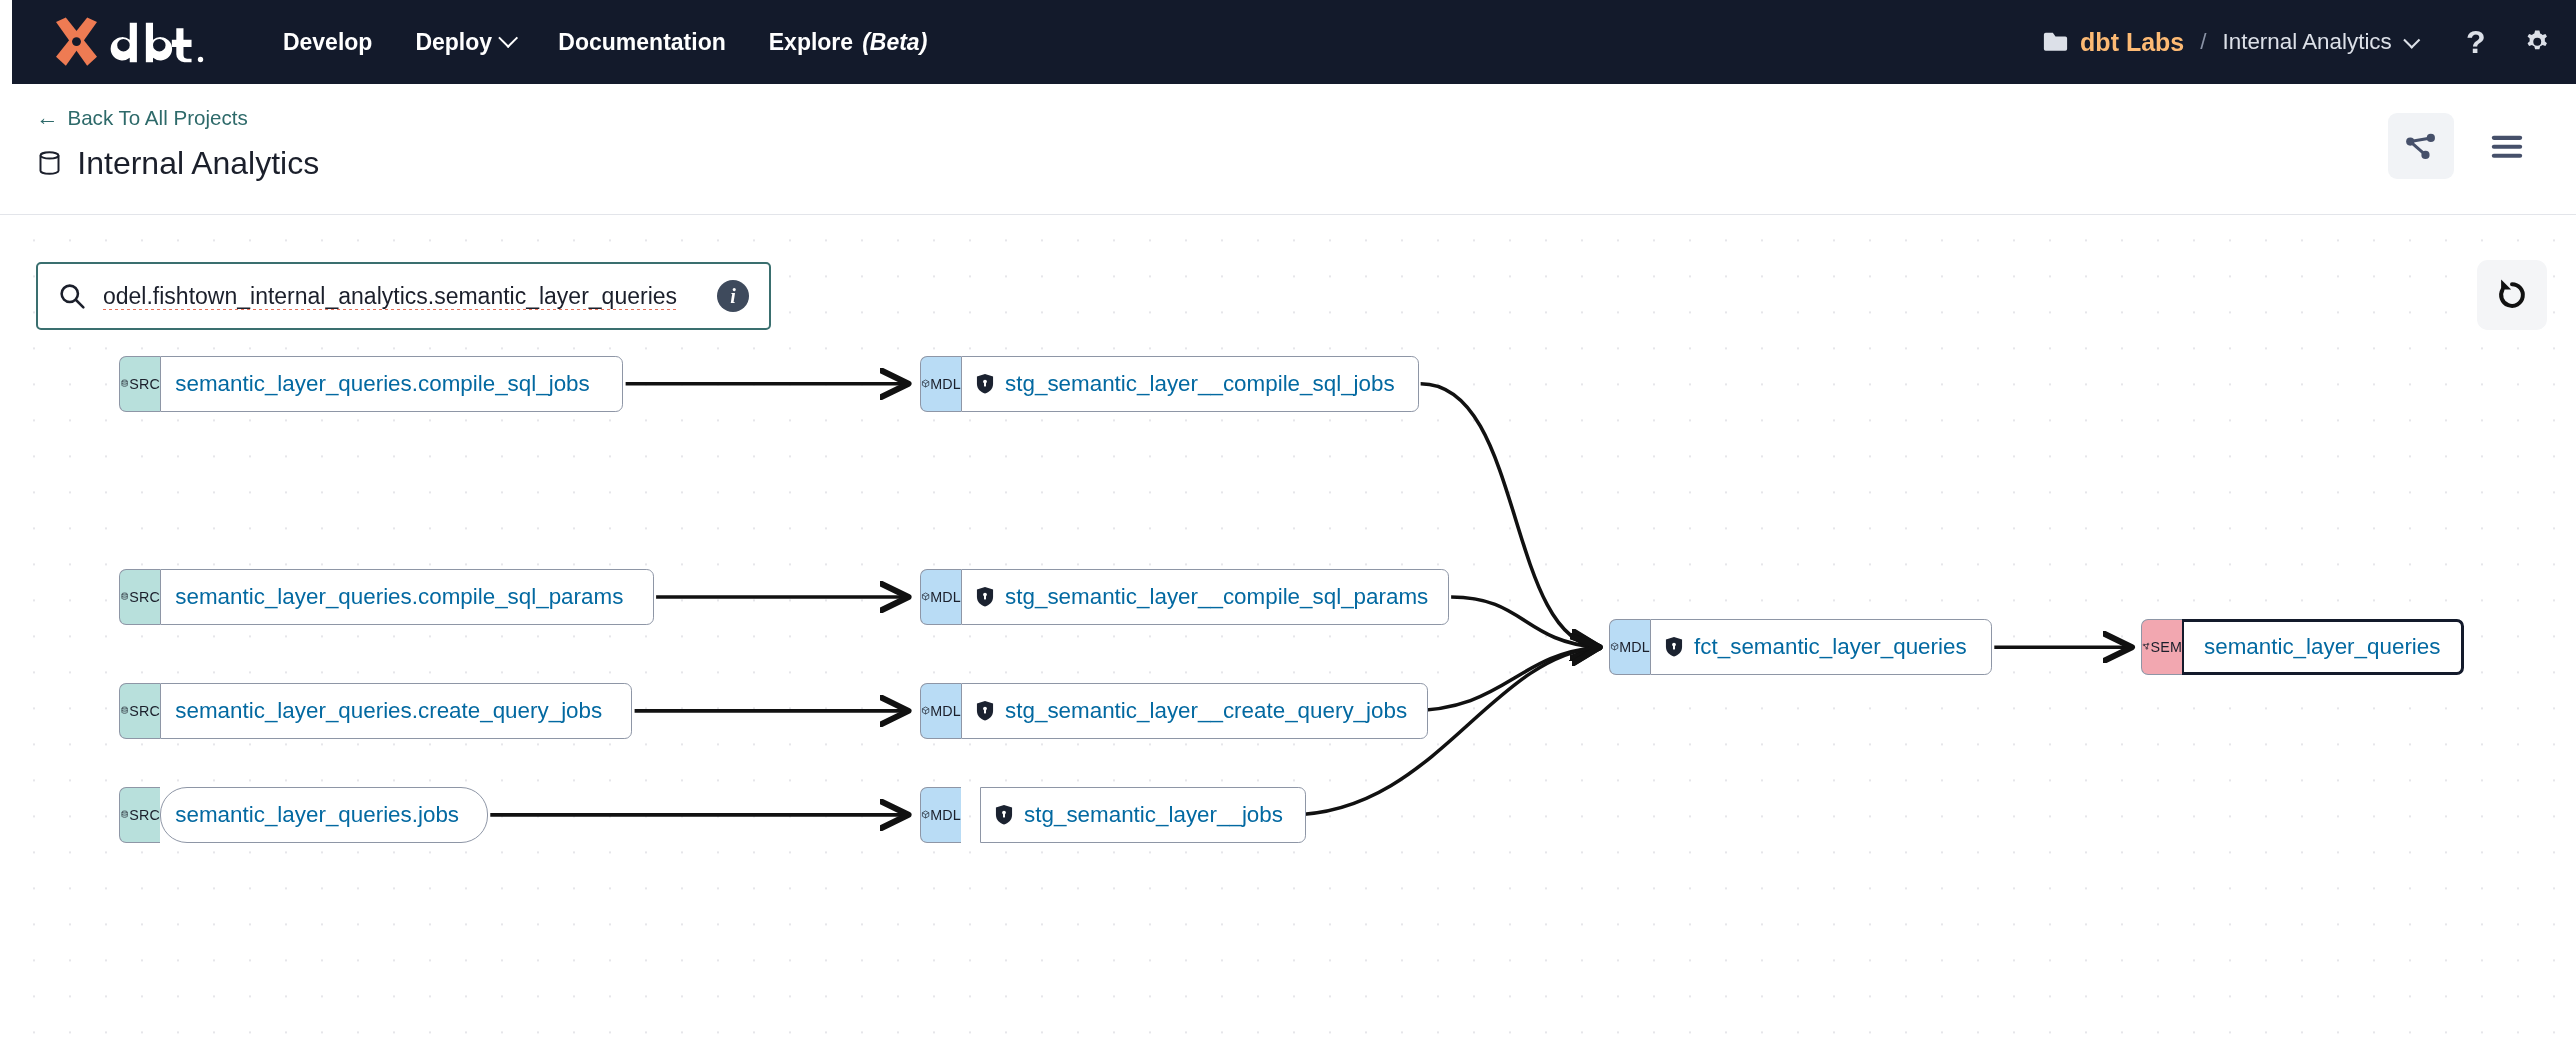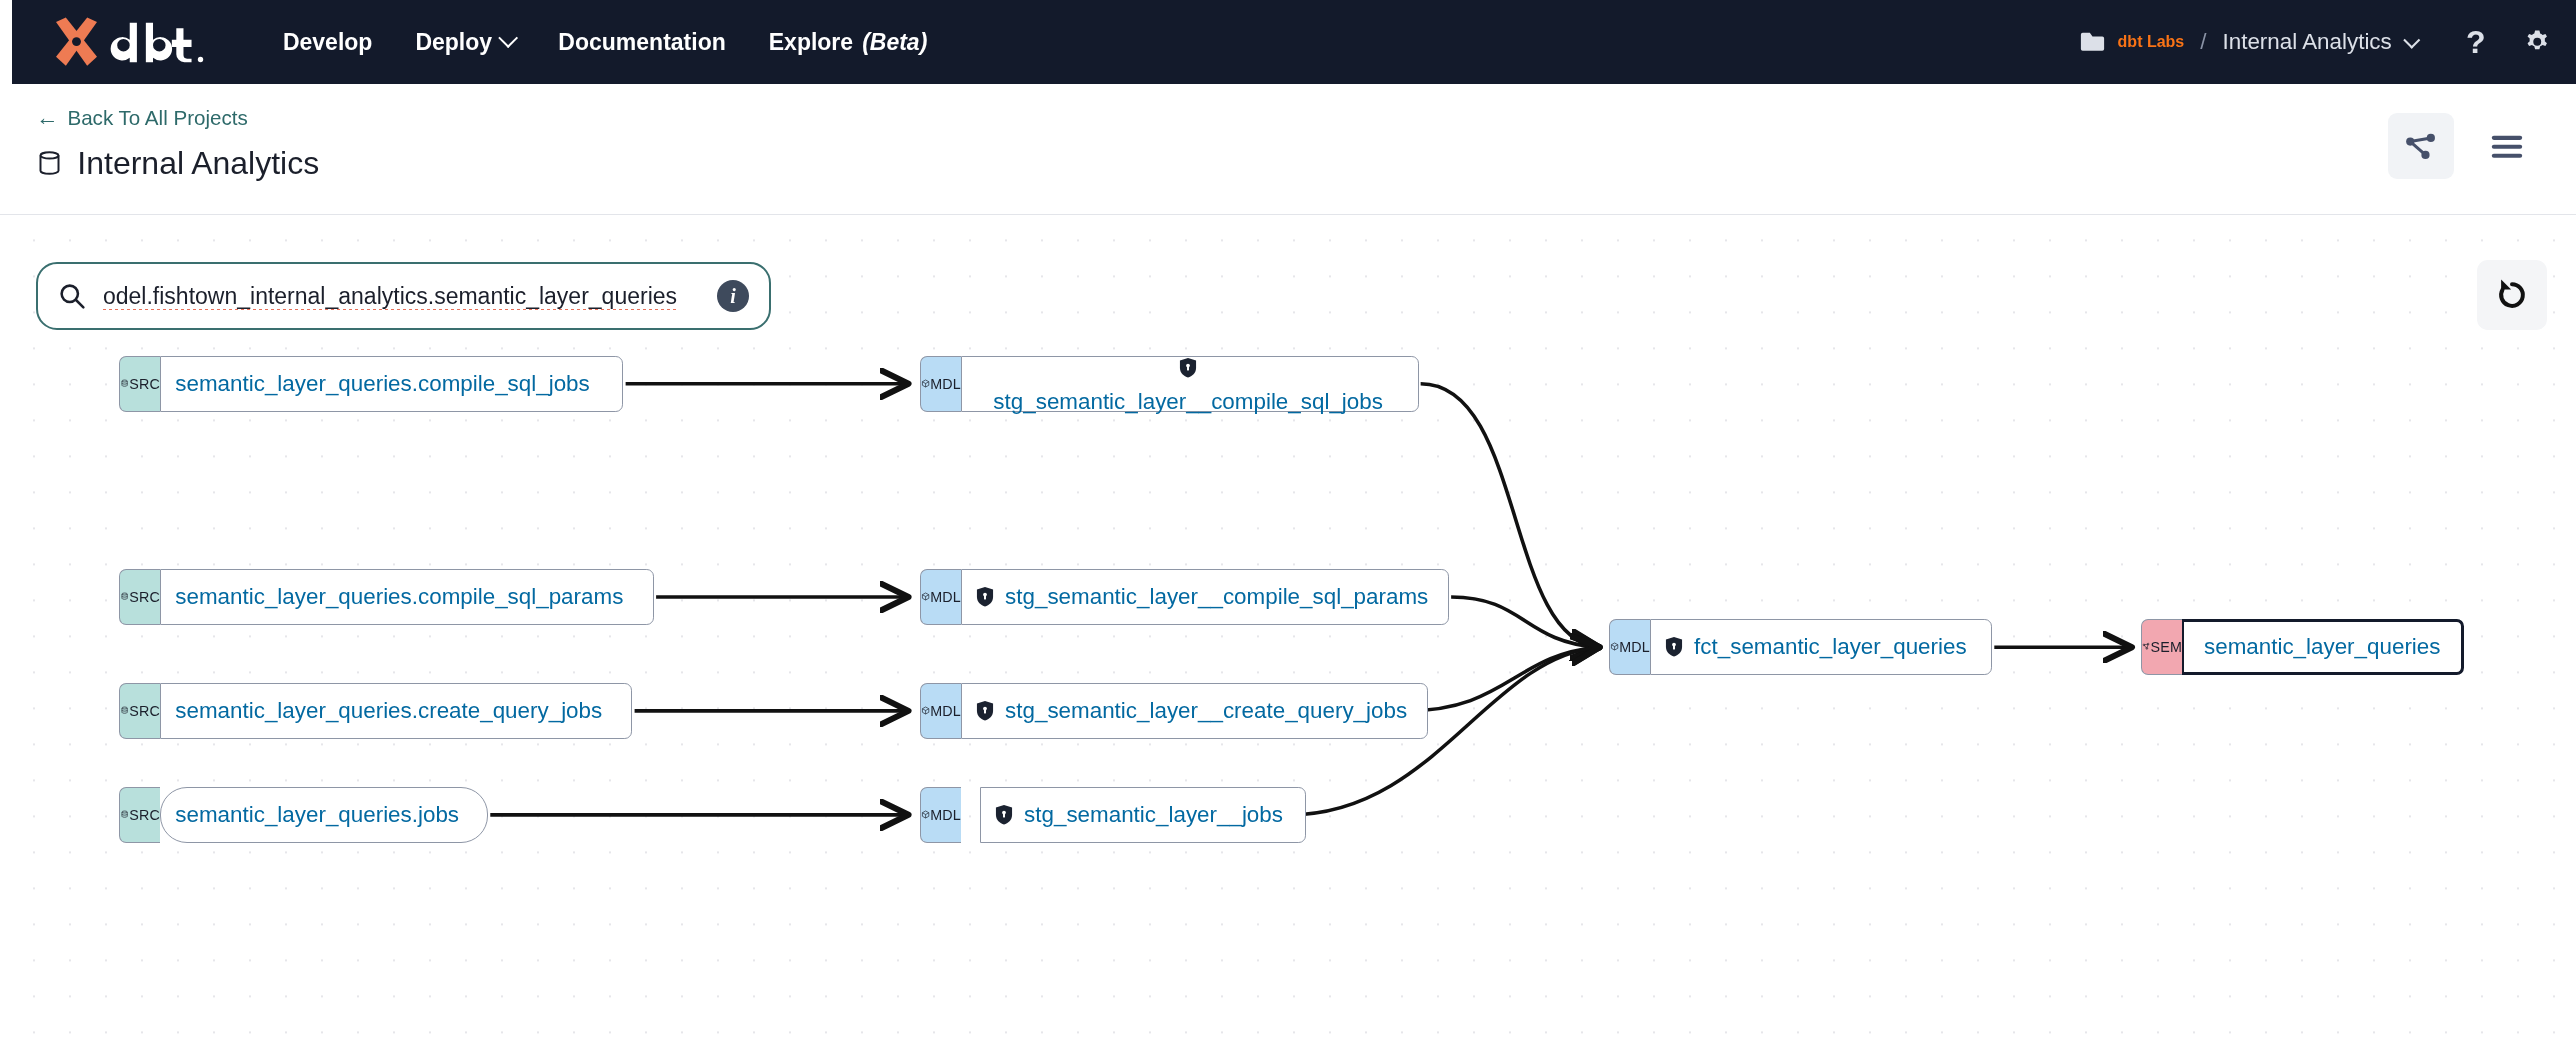--- a/index.html
+++ b/index.html
@@ -26,22 +26,22 @@
     color: #ffffff; font-size: 23px; font-weight: 600;
     padding: 9px 21.5px; cursor: pointer; white-space: nowrap;
     display: flex; align-items: center; gap: 9px;
   }
   .nav-link .beta { font-style: italic; font-weight: 600; }
   .caret { display: inline-block; width: 14.3px; height: 14.3px;
            border-right: 2.7px solid #ffffff; border-bottom: 2.7px solid #ffffff;
            transform: rotate(45deg) translate(-2.7px,-2.7px); }
 
   .nav-right { margin-left: auto; display: flex; align-items: center; margin-right: 36px; gap: 0; }
-  .org-chip { display: flex; align-items: center; gap: 12.5px; color: #f97316;
-              font-size: 16px; font-weight: 700; cursor: pointer; }
+  .org-chip { display: flex; align-items: center; gap: 12.5px; color: #fdba74;
+              font-size: 25px; font-weight: 700; cursor: pointer; }
   .folder-ico { width: 25px; height: 21.5px; display: block; }
   .slash { color: #8A93A6; font-size: 22.4px; margin: 0 16px; }
   .proj-chip { display: flex; align-items: center; gap: 12.5px; color: #DCE0E8;
                font-size: 22.4px; font-weight: 400; cursor: pointer; }
   .caret-sm { display: inline-block; width: 11.7px; height: 11.7px;
               border-right: 2.7px solid #DCE0E8; border-bottom: 2.7px solid #DCE0E8;
               transform: rotate(45deg) translateY(-2.7px); }
   .help-ico { color: #DCE0E8; font-size: 32px; font-weight: 700; margin-left: 50px; cursor: pointer; line-height: 1; }
   .gear-ico { width: 30.5px; height: 30.5px; margin-left: 36px; cursor: pointer; display: block; }
 
@@ -81,21 +81,21 @@
     background-position: 16px 5.4px;
     overflow: hidden;
   }
 
   
   .search-box {
     position: absolute; left: 36px; top: 45px;
     width: 735px; height: 68px;
     background: #ffffff;
     border: 2.7px solid #3A6F6F;
-    border-radius: 21px;
+    border-radius: 5px;
     display: flex; align-items: center; padding: 0 20px;
     cursor: text;
   }
   .search-ico { width: 29px; height: 29px; flex: none; display: block; }
   .search-val {
     flex: 1; margin-left: 16px; font-size: 23px; color: #1B1F2B;
     white-space: nowrap; overflow: hidden;
     text-decoration: underline; text-decoration-style: dotted;
     text-decoration-color: #E8705A; text-decoration-thickness: 2.7px;
     text-underline-offset: 4.5px;
@@ -345,21 +345,21 @@
     </div>
 
     <div class="node" style="left:920px; top:139px;">
       <div class="node-badge badge-mdl">
         <svg width="23" height="23" viewBox="0 0 26 26">
           <path d="M13 3 L22 8 V18 L13 23 L4 18 V8 Z" fill="none" stroke="#1B1F2B" stroke-width="1.9" stroke-linejoin="round"></path>
           <path d="M4 8 L13 13 L22 8 M13 13 V23" fill="none" stroke="#1B1F2B" stroke-width="1.9" stroke-linejoin="round"></path>
         </svg>
         <span class="badge-label">MDL</span>
       </div>
-      <div class="node-body" style="width:458px;flex-direction:column;">
+      <div class="node-body" style="width:458px;">
         <svg class="shield-ico" viewBox="0 0 20 24">
           <path d="M10 1 L19 4 V12 C19 18 14.5 21.6 10 23 C5.5 21.6 1 18 1 12 V4 Z" fill="#1B2230"></path>
           <circle cx="10" cy="9.5" r="2.1" fill="#ffffff"></circle>
           <rect x="8.9" y="10" width="2.2" height="5" fill="#ffffff"></rect>
         </svg>
         <span class="node-label">stg_semantic_layer__compile_sql_jobs</span>
       </div>
     </div>
 
     <div class="node" style="left:920px; top:352px;">

